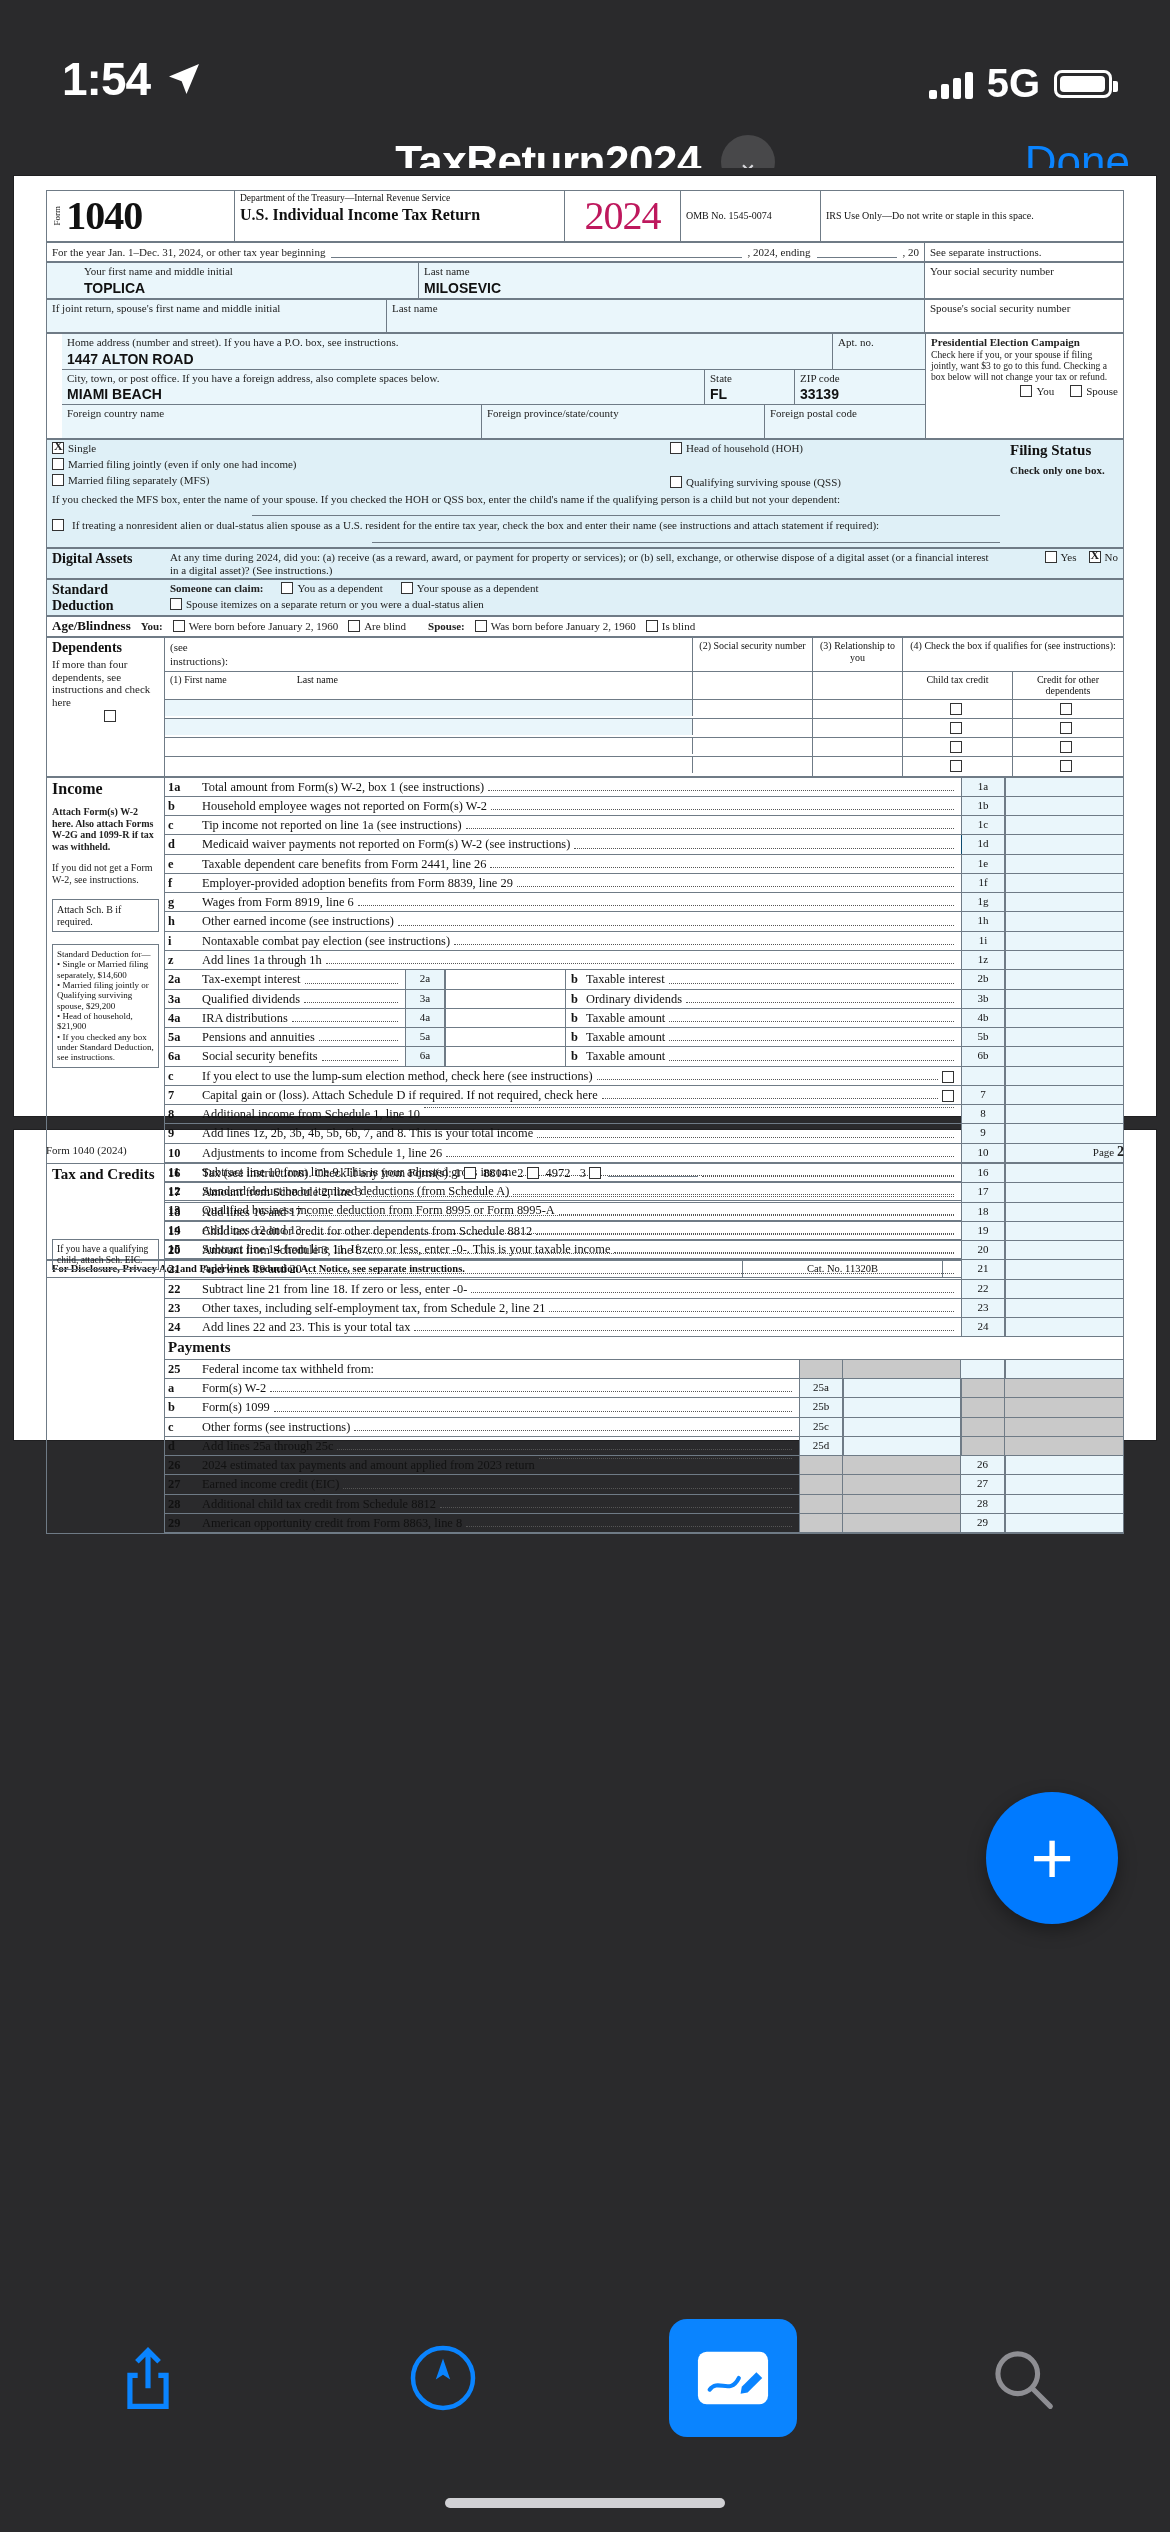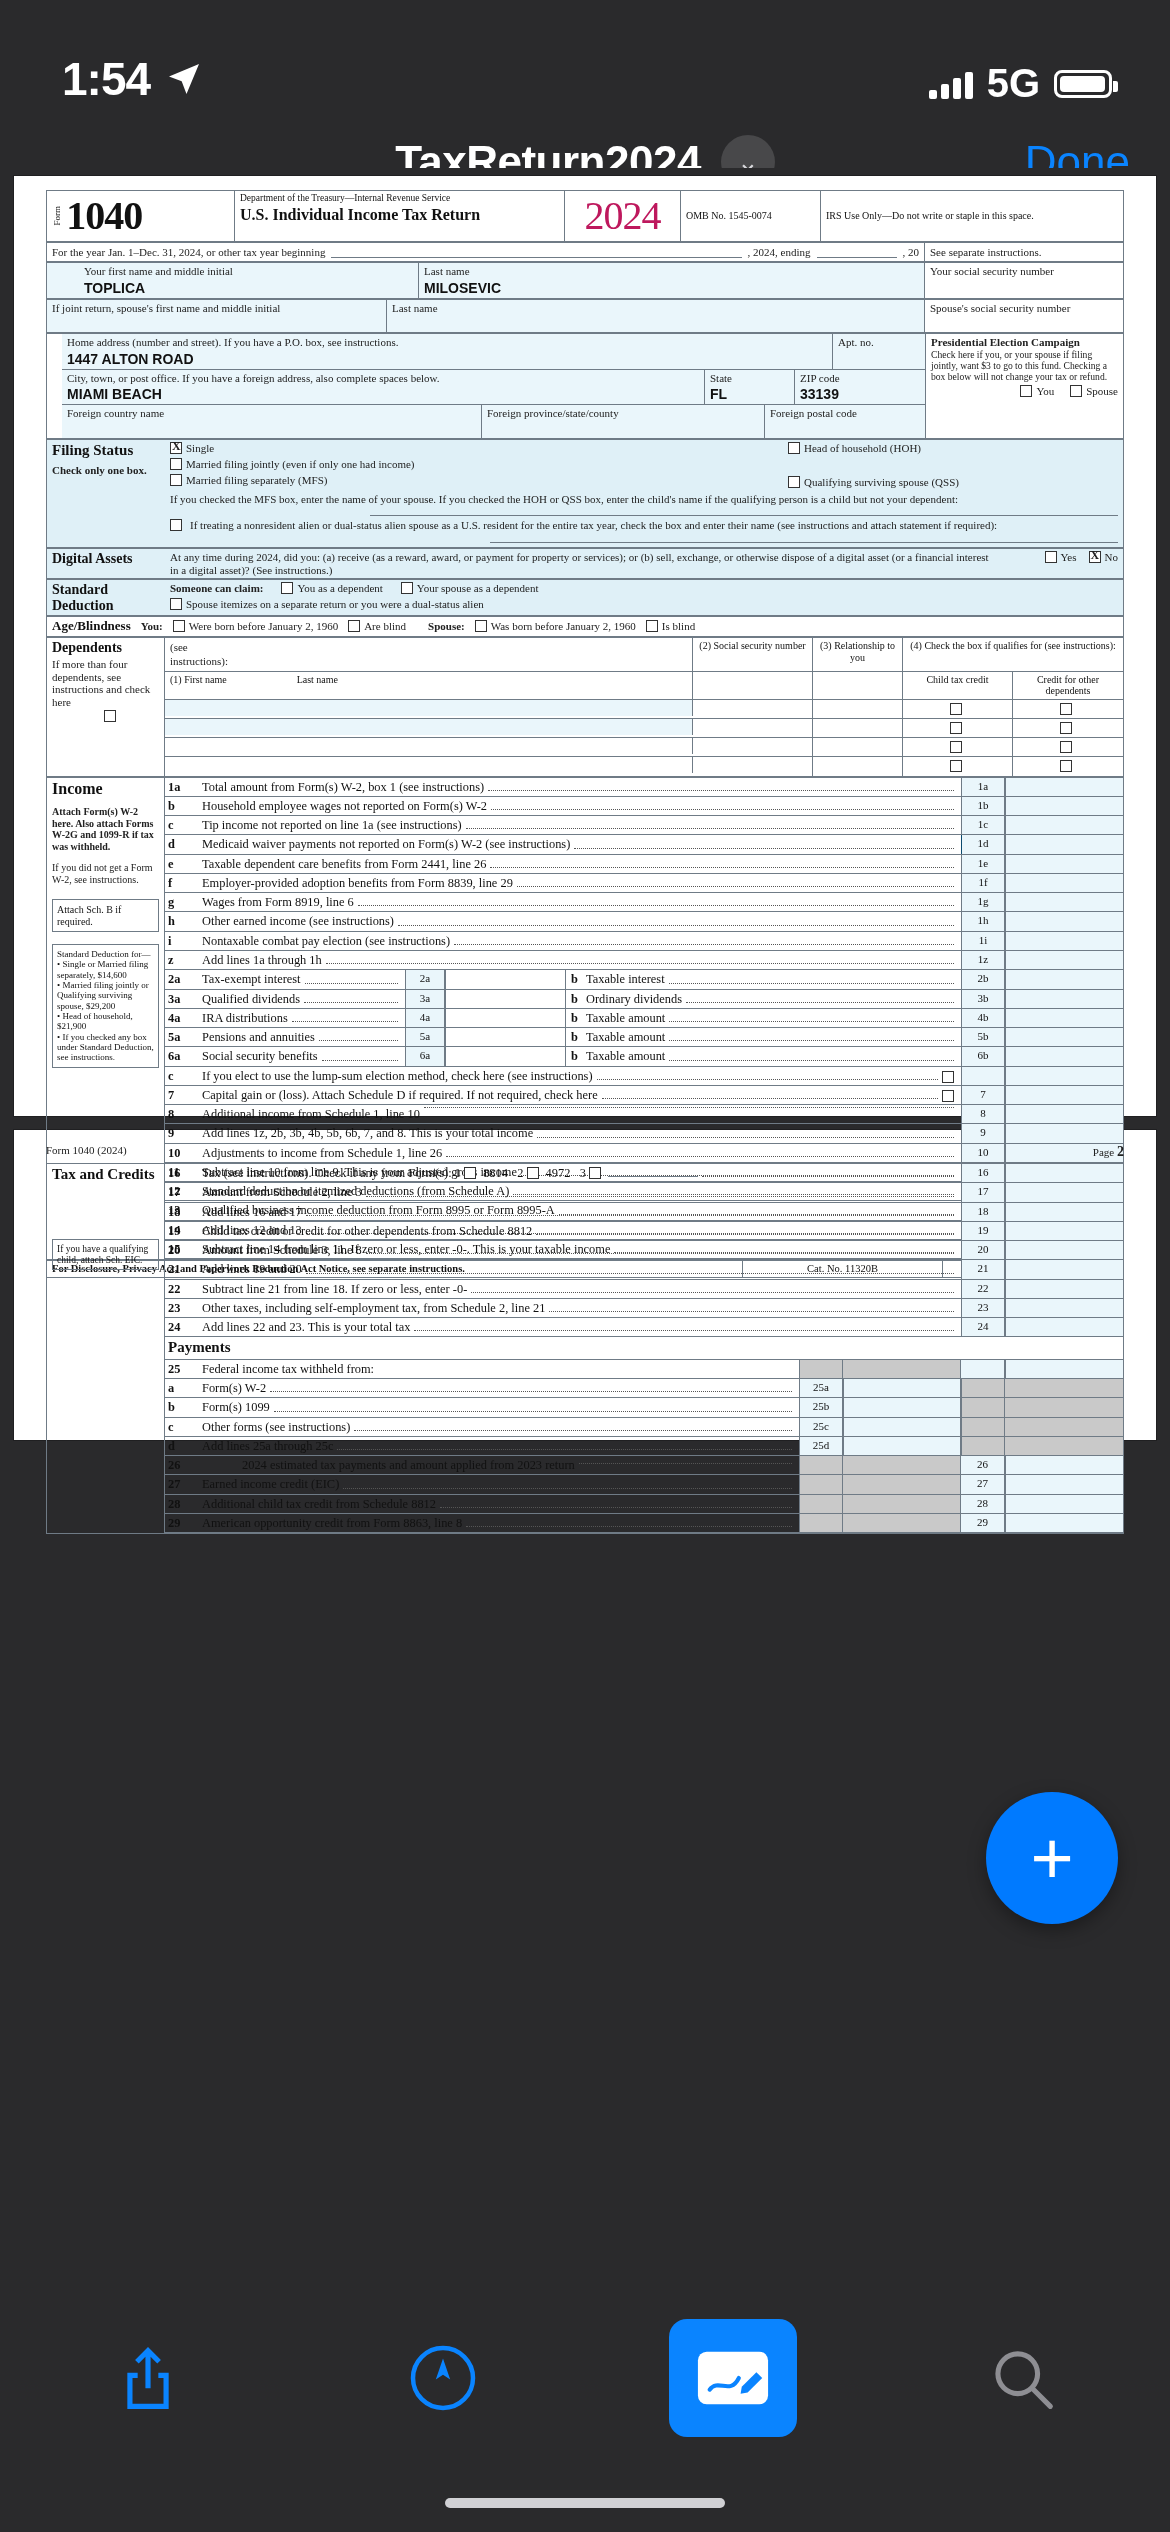--- a/index.html
+++ b/index.html
@@ -230,43 +230,43 @@
             <div class="lbl" style="font-weight:700;">Presidential Election Campaign</div>
             <div class="lbl" style="font-size:9.6px;">Check here if you, or your spouse if filing jointly, want $3 to go to this fund. Checking a box below will not change your tax or refund.</div>
             <div style="margin-top:3px; display:flex; gap:16px; justify-content:flex-end;">
               <span class="lbl"><span class="cb"></span><span>You</span></span>
               <span class="lbl"><span class="cb"></span><span>Spouse</span></span>
             </div>
           </div>
         </div>
 
         <div class="row box sect tint">
-          <div class="cell" style="width:118px; border-right:none;">
-            <div style="font-weight:700; font-size:15px;">Filing Status</div>
-            <div class="lbl" style="font-weight:700; margin-top:4px;">Check only one box.</div>
-          </div>
           <div class="cell" style="flex:1; border-right:none;">
             <div style="display:flex;">
               <div style="flex:1;">
                 <div class="lbl"><span class="cb x"></span><span>Single</span></div>
                 <div class="lbl" style="margin-top:3px;"><span class="cb"></span><span>Married filing jointly (even if only one had income)</span></div>
                 <div class="lbl" style="margin-top:3px;"><span class="cb"></span><span>Married filing separately (MFS)</span></div>
               </div>
               <div style="width:330px;">
                 <div class="lbl"><span class="cb"></span><span>Head of household (HOH)</span></div>
                 <div class="lbl" style="margin-top:21px;"><span class="cb"></span><span>Qualifying surviving spouse (QSS)</span></div>
               </div>
             </div>
             <div class="lbl" style="margin-top:4px;">If you checked the MFS box, enter the name of your spouse. If you checked the HOH or QSS box, enter the child's name if the qualifying person is a child but not your dependent:</div>
             <div style="border-bottom:1px solid #6f7b86; height:10px; margin:1px 0 3px 200px;"></div>
             <div class="lbl" style="display:flex; gap:4px;">
               <span class="cb"></span>
               <span>If treating a nonresident alien or dual-status alien spouse as a U.S. resident for the entire tax year, check the box and enter their name (see instructions and attach statement if required):</span>
             </div>
             <div style="border-bottom:1px solid #6f7b86; height:10px; margin:1px 0 2px 320px;"></div>
+          </div>
+          <div class="cell" style="width:118px; border-right:none;">
+            <div style="font-weight:700; font-size:15px;">Filing Status</div>
+            <div class="lbl" style="font-weight:700; margin-top:4px;">Check only one box.</div>
           </div>
         </div>
 
         <div class="row box sect tint">
           <div class="cell" style="width:118px; border-right:none;">
             <div style="font-weight:700; font-size:14px; line-height:1.1;">Digital Assets</div>
           </div>
           <div class="cell" style="flex:1; border-right:none; display:flex;">
             <div class="lbl" style="flex:1;">At any time during 2024, did you: (a) receive (as a reward, award, or payment for property or services); or (b) sell, exchange, or otherwise dispose of a digital asset (or a financial interest in a digital asset)? (See instructions.)</div>
             <div style="width:120px; display:flex; gap:12px; align-items:flex-start; justify-content:flex-end;">
@@ -795,21 +795,21 @@
                   <span>Add lines 25a through 25c</span>
                   <span class="leader"></span>
                 </div>
                 <div class="cell tintl" style="width:44px; text-align:center; border-left:1px solid #6f7b86; font-size:11px;">25d</div>
                 <div class="cell tintl" style="width:118px; border-left:1px solid #6f7b86;"></div>
                 <div class="cell gray" style="width:44px; border-left:1px solid #6f7b86;"></div>
                 <div class="cell gray" style="width:118px;"></div>
               </div>
               <div class="row" style="border-bottom: 1px solid rgb(111, 123, 134);">
                 <div class="cell num" style="border-right:none; padding:2px 3px; font-weight:700;">26</div>
-                <div class="cell" style="flex:1; border-right:none; display:flex; align-items:center; padding:2px 3px;margin-left:40px;">
+                <div class="cell" style="flex:1; border-right:none; display:flex; align-items:flex-start; padding:2px 3px;">
                   <span>2024 estimated tax payments and amount applied from 2023 return</span>
                   <span class="leader"></span>
                 </div>
                 <div class="cell gray" style="width:44px; border-left:1px solid #6f7b86;"></div>
                 <div class="cell gray" style="width:118px; border-right:1px solid #6f7b86;"></div>
                 <div class="cell tintl" style="width:44px; text-align:center; font-size:11px;">26</div>
                 <div class="cell tintl amt" style="width:118px;"></div>
               </div>
               <div class="row" style="border-bottom: 1px solid rgb(111, 123, 134);">
                 <div class="cell num" style="border-right:none; padding:2px 3px; font-weight:700;">27</div>

